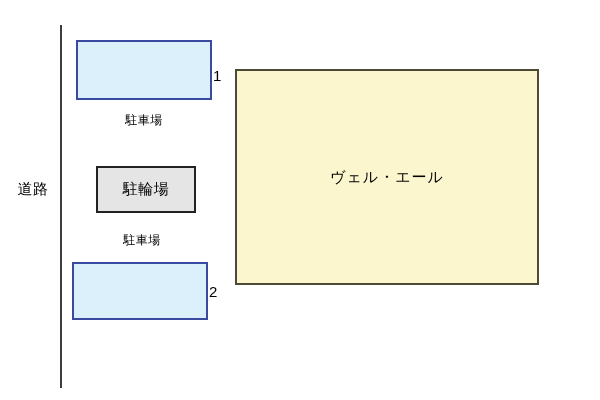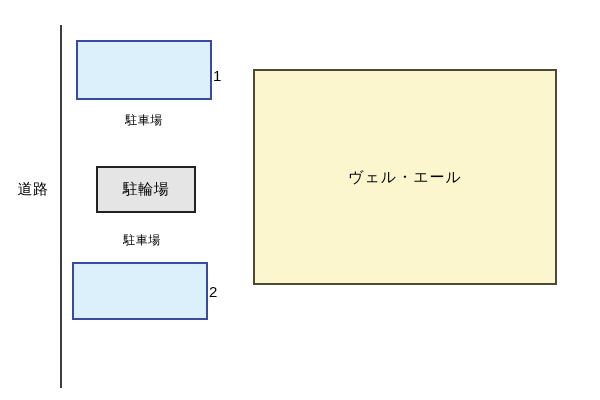--- a/index.html
+++ b/index.html
@@ -60,21 +60,21 @@
     border: 2px solid #4a4a35;
     display: flex;
     align-items: center;
     justify-content: center;
   }
 
   
   #parking-1  { left: 76px;  top: 40px;  width: 136px; height: 60px; }
   #parking-2  { left: 72px;  top: 262px; width: 136px; height: 58px; }
   #bicycle    { left: 96px;  top: 166px; width: 100px; height: 47px; }
-  #building   { left: 253px; top: 69px;  width: 304px; height: 216px; }
+  #building   { left: 235px; top: 69px;  width: 304px; height: 216px; }
 
   
   .box-number {
     position: absolute;
     font-size: 15px;
     color: #000000;
     line-height: 1;
   }
   #parking-1-number { left: 213px; top: 68px; }
   #parking-2-number { left: 209px; top: 284px; }

